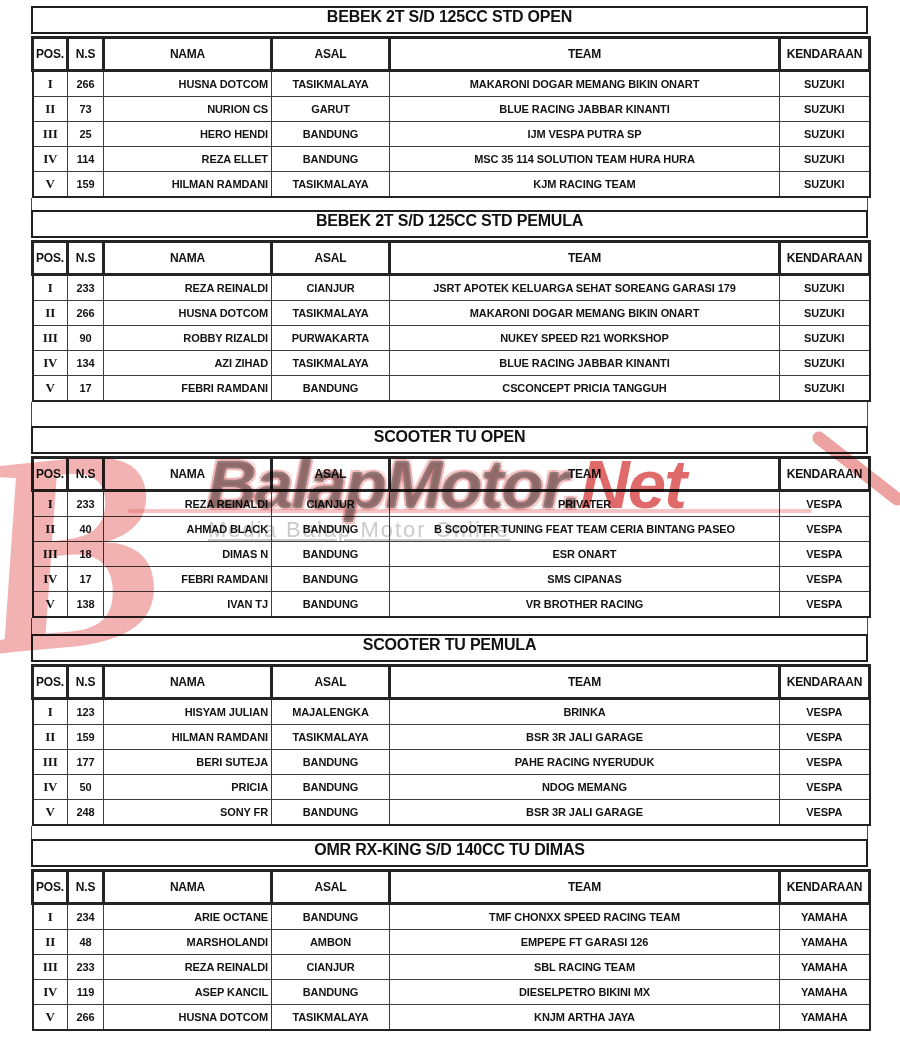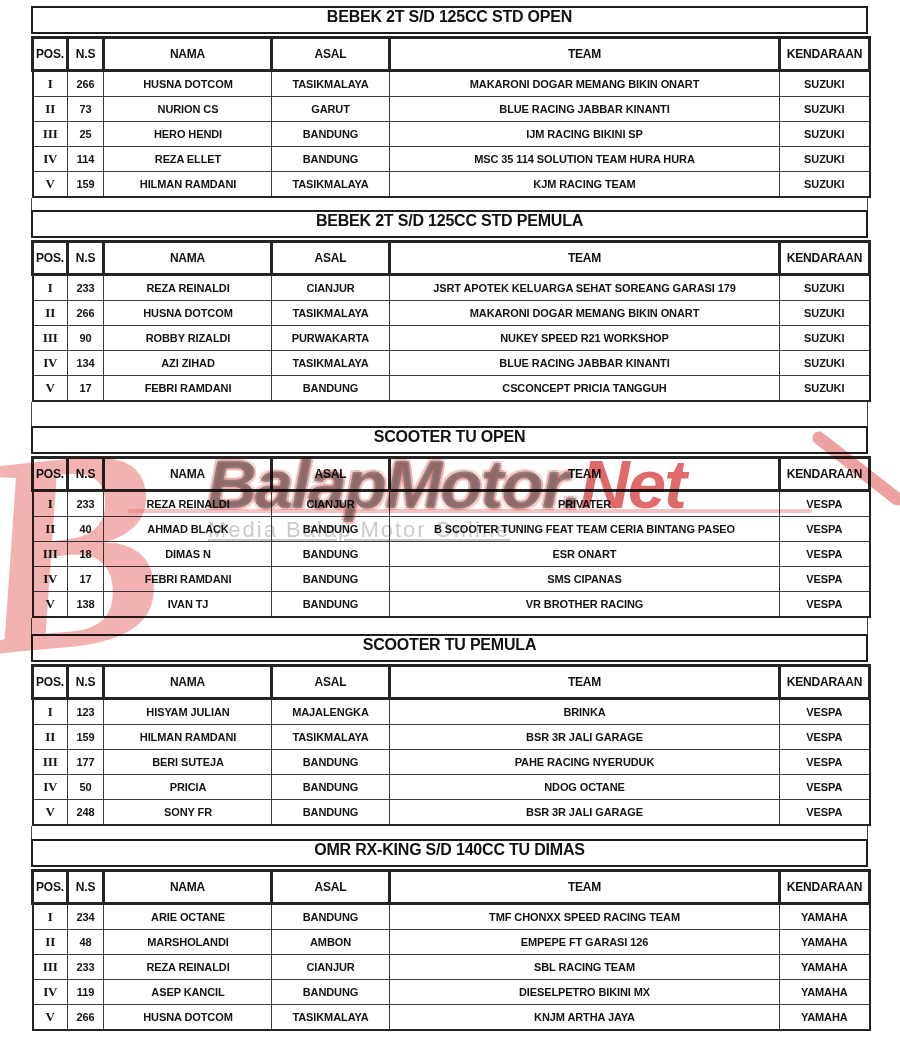--- a/index.html
+++ b/index.html
@@ -44,21 +44,21 @@
   table.results td {
     border: 1px solid #3d3d3d;
     font-size: 11px; font-weight: bold; color: #131313;
     height: 24px; text-align: center; padding: 0 3px;
     letter-spacing: -0.1px; white-space: nowrap; overflow: hidden;
   }
   table.results td.c-pos {
     font-family: "Liberation Serif", serif;
     font-size: 13px;
   }
-  table.results td.c-nama { text-align: center; padding-left: 4px; }
+  table.results td.c-nama { text-align: right; padding-left: 4px; }
   .spacer {
     border-left: 1px solid #4a4a4a;
     border-right: 1px solid #4a4a4a;
     width: 835px;
   }
   
   .watermark {
     position: absolute; left: 0; top: 0; width: 900px; height: 1058px;
     pointer-events: none; z-index: 5; mix-blend-mode: multiply;
   }
@@ -145,21 +145,21 @@
             <td class="c-nama">NURION CS</td>
             <td class="c-asal">GARUT</td>
             <td class="c-team">BLUE RACING JABBAR KINANTI</td>
             <td class="c-kendaraan">SUZUKI</td>
           </tr>
           <tr>
             <td class="c-pos">III</td>
             <td class="c-ns">25</td>
             <td class="c-nama">HERO HENDI</td>
             <td class="c-asal">BANDUNG</td>
-            <td class="c-team">IJM RACING BIKINI SP</td>
+            <td class="c-team">IJM VESPA PUTRA SP</td>
             <td class="c-kendaraan">SUZUKI</td>
           </tr>
           <tr>
             <td class="c-pos">IV</td>
             <td class="c-ns">114</td>
             <td class="c-nama">REZA ELLET</td>
             <td class="c-asal">BANDUNG</td>
             <td class="c-team">MSC 35 114 SOLUTION TEAM HURA HURA</td>
             <td class="c-kendaraan">SUZUKI</td>
           </tr>
@@ -357,21 +357,21 @@
             <td class="c-nama">BERI SUTEJA</td>
             <td class="c-asal">BANDUNG</td>
             <td class="c-team">PAHE RACING NYERUDUK</td>
             <td class="c-kendaraan">VESPA</td>
           </tr>
           <tr>
             <td class="c-pos">IV</td>
             <td class="c-ns">50</td>
             <td class="c-nama">PRICIA</td>
             <td class="c-asal">BANDUNG</td>
-            <td class="c-team">NDOG OCTANE</td>
+            <td class="c-team">NDOG MEMANG</td>
             <td class="c-kendaraan">VESPA</td>
           </tr>
           <tr>
             <td class="c-pos">V</td>
             <td class="c-ns">248</td>
             <td class="c-nama">SONY FR</td>
             <td class="c-asal">BANDUNG</td>
             <td class="c-team">BSR 3R JALI GARAGE</td>
             <td class="c-kendaraan">VESPA</td>
           </tr>

